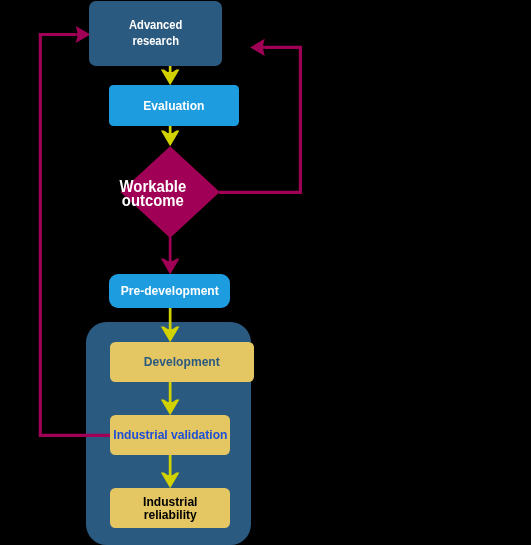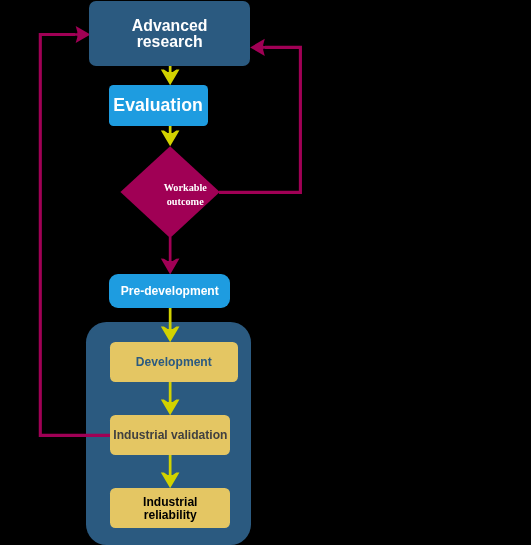--- a/index.html
+++ b/index.html
@@ -58,40 +58,40 @@
     </g>
 
     <g>
       <path class="mline" d="M111 435.4 L40.3 435.4 L40.3 34.5 L75 34.5" stroke="#a00055" stroke-width="3.1" fill="none"></path>
       <path class="mahead" d="M90.4 34.5 L75.7 25.9 L77.3 31.8 L77.3 33.15 L74.0 33.15 L74.0 35.85 L77.3 35.85 L77.3 37.2 L75.7 43.1 Z" fill="#a00055"></path>
     </g>
   </svg>
 
   <div id="nodes">
 
-    <div class="node rr" id="n-ar" style="left: 89px; top: 1px; width: 161px; height: 65px; background: rgb(43, 90, 128); color: rgb(255, 255, 255); font-size: 17px; border-radius: 7px;">
+    <div class="node rr" id="n-ar" style="left: 89px; top: 1px; width: 133px; height: 65px; background: rgb(43, 90, 128); color: rgb(255, 255, 255); font-size: 12px; border-radius: 7px;">
       <span class="lbl" style="line-height: 15.3px;">Advanced
 research</span>
     </div>
-    <div class="node rr" id="n-eval" style="left: 109px; top: 85px; width: 99px; height: 41px; background: rgb(30, 156, 224); color: rgb(255, 255, 255); font-size: 19px; border-radius: 4.5px;">
+    <div class="node rr" id="n-eval" style="left: 109px; top: 85px; width: 130px; height: 41px; background: rgb(30, 156, 224); color: rgb(255, 255, 255); font-size: 13px; border-radius: 4.5px;">
       <span class="lbl">Evaluation</span>
     </div>
 
-    <div class="diamond-label" id="n-wo-label" style="left: 136px; top: 146.3px; width: 99.4px; height: 91.6px; color: rgb(255, 255, 255); font-size: 11px; padding-top: 2px; font-family: Liberation Serif, serif;">
+    <div class="diamond-label" id="n-wo-label" style="left: 103px; top: 146.3px; width: 99.4px; height: 91.6px; color: rgb(255, 255, 255); font-size: 16px; padding-top: 2px;">
       <span class="lbl" style="line-height: 14.6px;">Workable
 outcome</span>
     </div>
 
     <div class="node rr" id="n-predev" style="left: 109px; top: 274px; width: 121px; height: 34px; background: rgb(30, 156, 224); color: rgb(255, 255, 255); font-size: 13px; border-radius: 9px;">
       <span class="lbl">Pre-development</span>
     </div>
-    <div class="node rr" id="n-dev" style="left: 110px; top: 342px; width: 128px; height: 40px; background: rgb(228, 198, 99); color: rgb(43, 90, 128); font-size: 13px; border-radius: 5.4px;">
+    <div class="node rr" id="n-dev" style="left: 110px; top: 342px; width: 144px; height: 40px; background: rgb(228, 198, 99); color: rgb(43, 90, 128); font-size: 13px; border-radius: 5.4px;">
       <span class="lbl">Development</span>
     </div>
-    <div class="node rr" id="n-iv" style="left: 110px; top: 415px; width: 120px; height: 40px; background: rgb(228, 198, 99); color: #404040; font-size: 13px; border-radius: 5.4px;">
+    <div class="node rr" id="n-iv" style="left: 110px; top: 415px; width: 120px; height: 40px; background: rgb(228, 198, 99); color: #1d4ed8; font-size: 13px; border-radius: 5.4px;">
       <span class="lbl">Industrial validation</span>
     </div>
     <div class="node rr" id="n-ir" style="left: 110px; top: 488px; width: 120px; height: 40px; background: rgb(228, 198, 99); color: #000000; font-size: 13px; border-radius: 5.4px;">
       <span class="lbl" style="line-height: 13.3px;">Industrial
 reliability</span>
     </div>
   </div>
 </div>
 
 </body></html>

